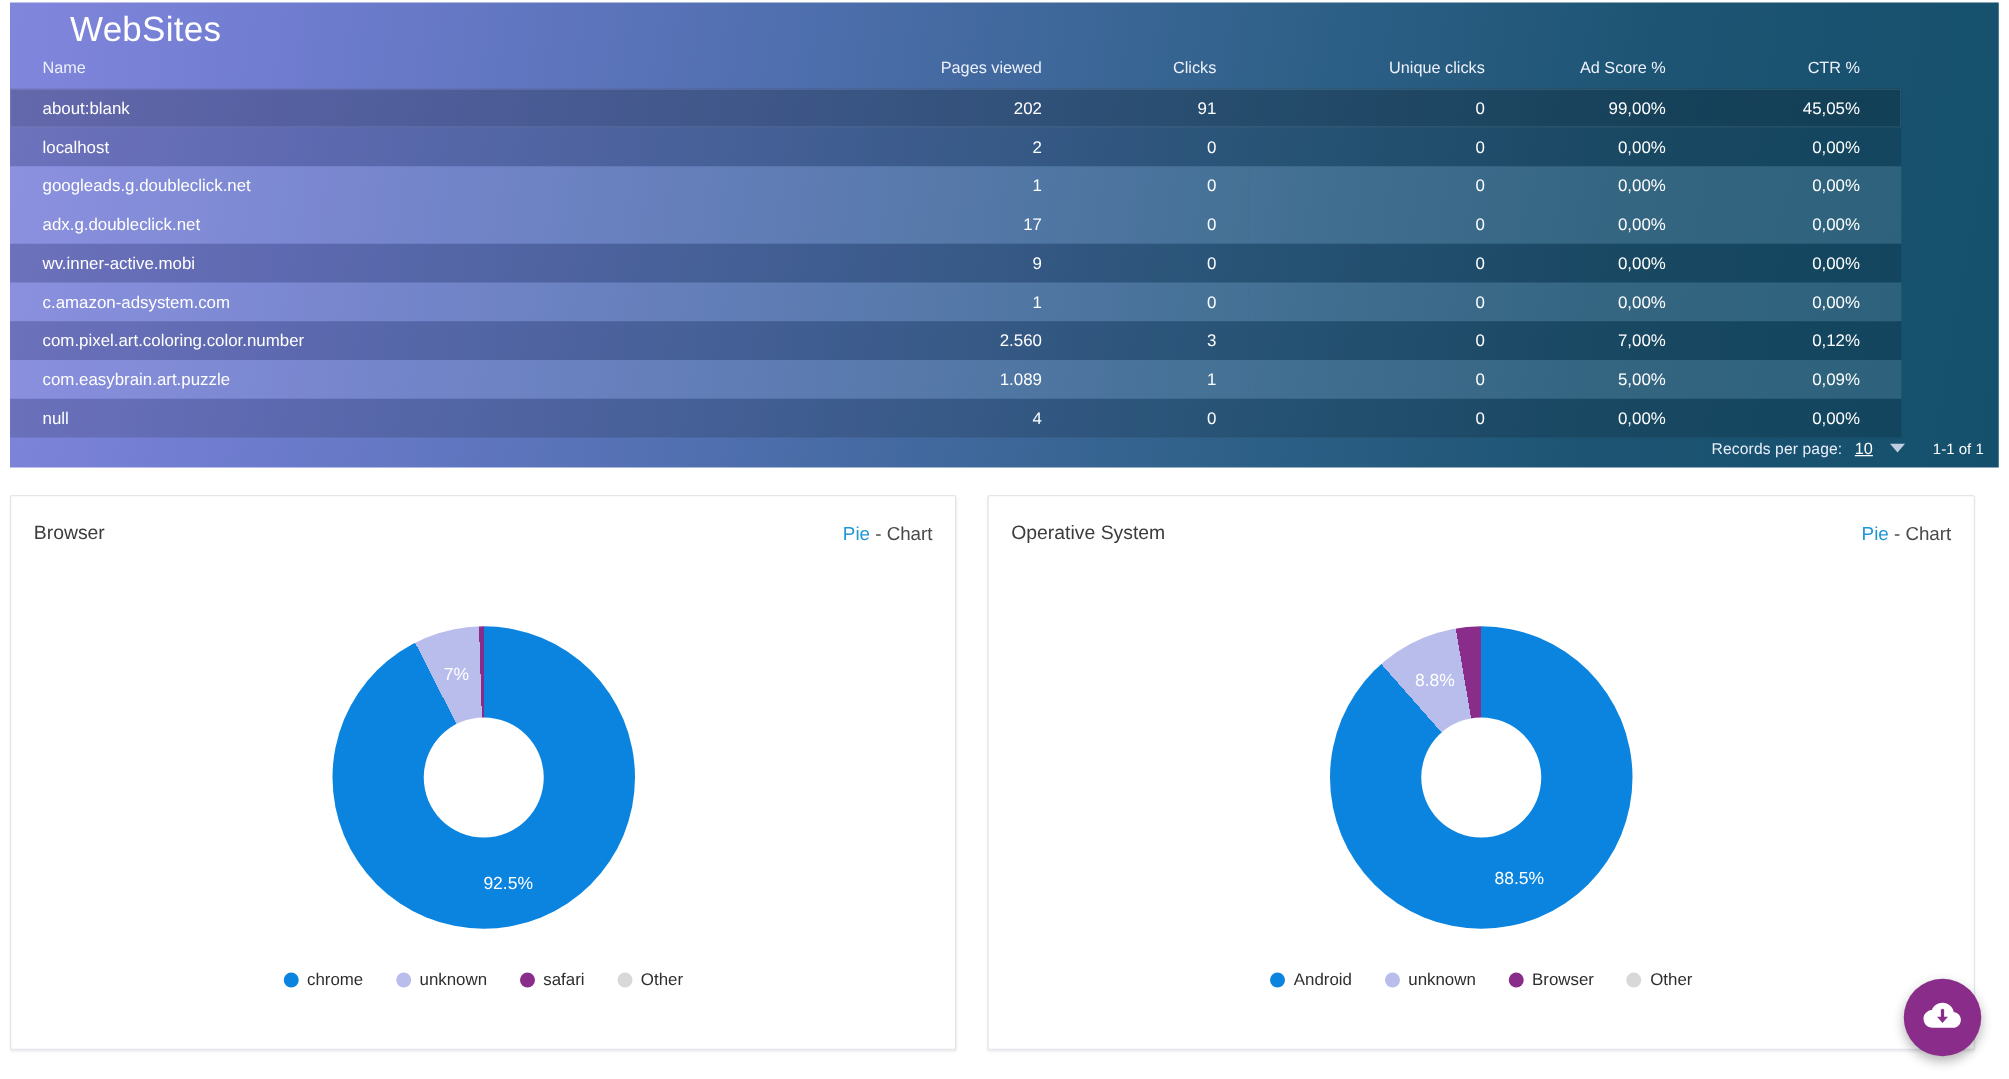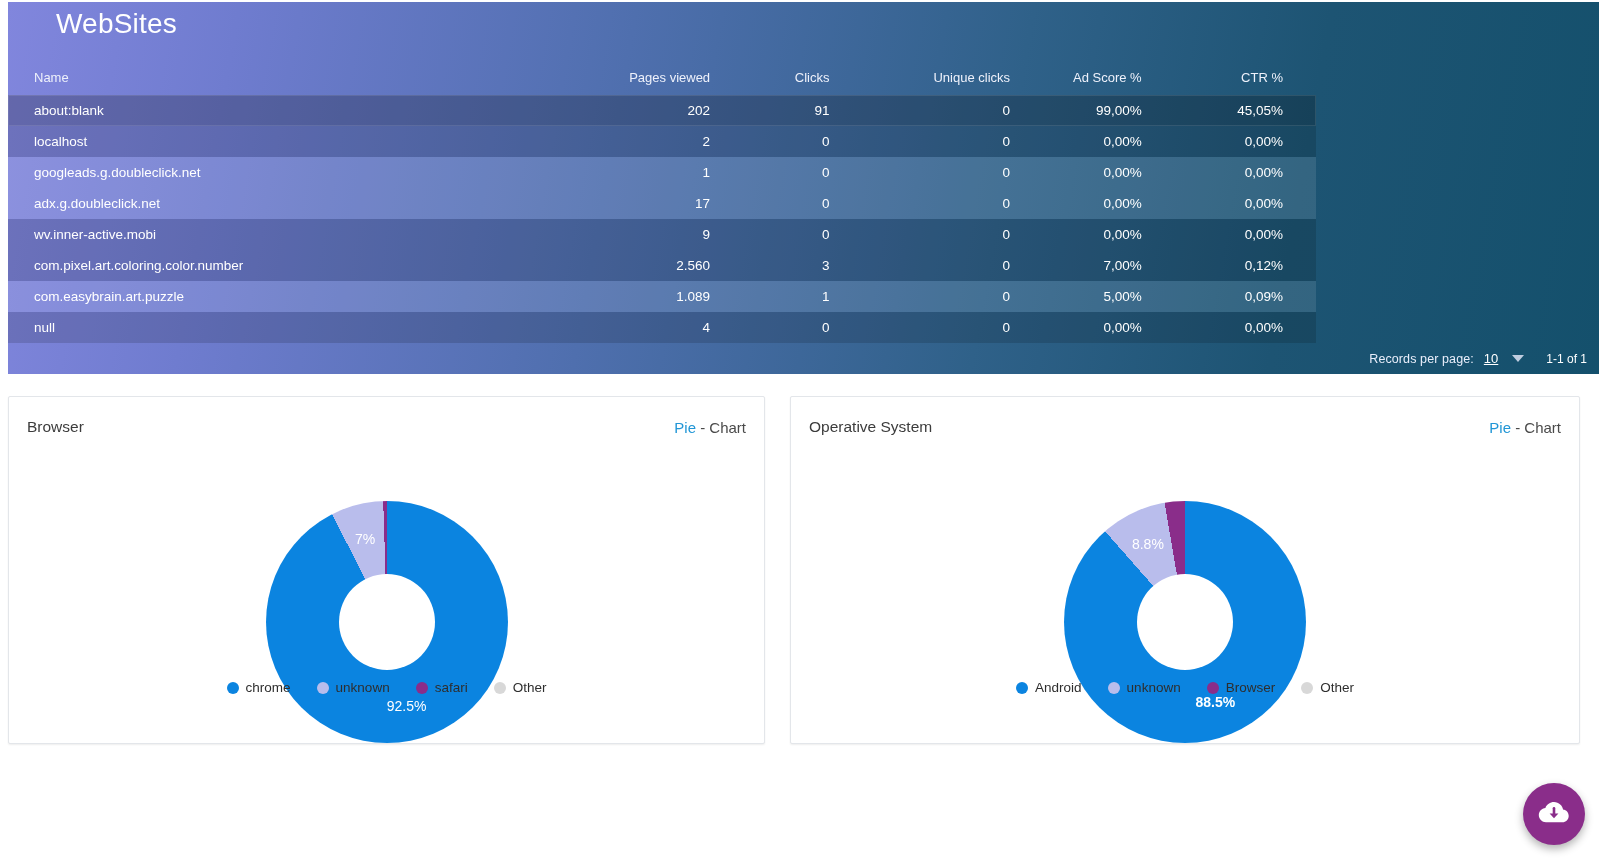--- a/index.html
+++ b/index.html
@@ -17,21 +17,21 @@
   .table-card {
     position: absolute; left: 8px; top: 2px;
     width: 1591px; height: 372px;
     background: linear-gradient(100deg, #8186dd 0%, #6f7ccf 14%, #4f6fae 38%, #2f6189 62%, #1d5473 80%, #14506c 100%);
     overflow: hidden;
   }
   .table-title {
     position: absolute; left: 29px; top: 6px;
     font-size: 28px; color: #ffffff; letter-spacing: .2px; margin-left: 19px;
   }
-  .tbl { position: absolute; left: 0; top: 38px; width: 1308px; border-collapse: collapse; margin-top: 24px; }
+  .tbl { position: absolute; left: 0; top: 38px; width: 1513px; border-collapse: collapse; }
   .tbl th {
     font-size: 13px; font-weight: normal; color: #eef1fb;
     padding: 6px 0 10px 0; text-align: right;
     background: transparent;
   }
   .tbl th.name-col, .tbl td.name-col { text-align: left; padding-left: 26px; }
   .tbl td {
     font-size: 13.5px; color: #ffffff; text-align: right;
     padding: 8px 12px; height: 28px;
   }
@@ -54,21 +54,21 @@
   .pager .ppval { font-size: 13px; color:#ffffff;text-decoration:underline; }
   .caret {
     width: 0; height: 0; border-left: 6px solid transparent;
     border-right: 6px solid transparent; border-top: 7px solid #bfcde0;
     display:inline-block; margin: 0 4px;
   }
   .pager .range { margin-left: 8px; color:#ffffff; font-size: 12px; }
 
   
   .panel {
-    position: absolute; top: 396px; height: 348px;
+    position: absolute; top: 396px; height: 444px;
     background: #ffffff;
     border: 1px solid #e3e6ea;
     border-radius: 2px;
     box-shadow: 0 1px 2px rgba(0,0,0,0.07);
   }
   .panel.left  { left: 8px;   width: 757px; }
   .panel.right { left: 790px; width: 790px; }
   .panel-head {
     position: absolute; left: 0; top: 0; right: 0; height: 60px;
     display: flex; align-items: center; justify-content: space-between;
@@ -160,20 +160,28 @@
             <td class="c-ctr">0,00%</td>
           </tr>
           <tr class="even">
             <td class="c-name name-col">wv.inner-active.mobi</td>
             <td class="c-pages">9</td>
             <td class="c-clicks">0</td>
             <td class="c-uniq">0</td>
             <td class="c-ad">0,00%</td>
             <td class="c-ctr">0,00%</td>
           </tr>
+          <tr class="odd">
+            <td class="c-name name-col">c.amazon-adsystem.com</td>
+            <td class="c-pages">1</td>
+            <td class="c-clicks">0</td>
+            <td class="c-uniq">0</td>
+            <td class="c-ad">0,00%</td>
+            <td class="c-ctr">0,00%</td>
+          </tr>
           <tr class="even">
             <td class="c-name name-col">com.pixel.art.coloring.color.number</td>
             <td class="c-pages">2.560</td>
             <td class="c-clicks">3</td>
             <td class="c-uniq">0</td>
             <td class="c-ad">7,00%</td>
             <td class="c-ctr">0,12%</td>
           </tr>
           <tr class="odd">
             <td class="c-name name-col">com.easybrain.art.puzzle</td>
@@ -238,21 +246,21 @@
 
   <section class="panel right">
     <div class="panel-head">
       <span class="panel-title">Operative System</span>
       <span class="panel-type"><span class="pie">Pie</span><span> - Chart</span></span>
     </div>
     <div class="chart-area">
       <div class="donut-wrap">
         <div class="donut" id="donut-1" style="background: conic-gradient(rgb(11, 132, 224) 0deg, rgb(11, 132, 224) 318.6deg, rgb(185, 189, 236) 318.6deg, rgb(185, 189, 236) 350.28deg, rgb(138, 45, 138) 350.28deg, rgb(138, 45, 138) 360deg, rgb(216, 216, 216) 360deg, rgb(216, 216, 216) 360deg);">
           <div class="hole"></div>
-        <div class="slice-label" style="left: 151.399px; top: 201.448px; font-weight: bold;">88.5%</div>
+        <div class="slice-label" style="left: 151.399px; top: 201.448px;">88.5%</div>
             <div class="slice-label" style="left: 83.8948px; top: 43.4165px;">8.8%</div>
           </div>
       </div>
       <div class="legend" id="legend-1">
           <div class="legend-item">
             <span class="dot" style="background: rgb(11, 132, 224);"></span>
             <span>Android</span>
           </div>
           <div class="legend-item">
             <span class="dot" style="background: rgb(185, 189, 236);"></span>

